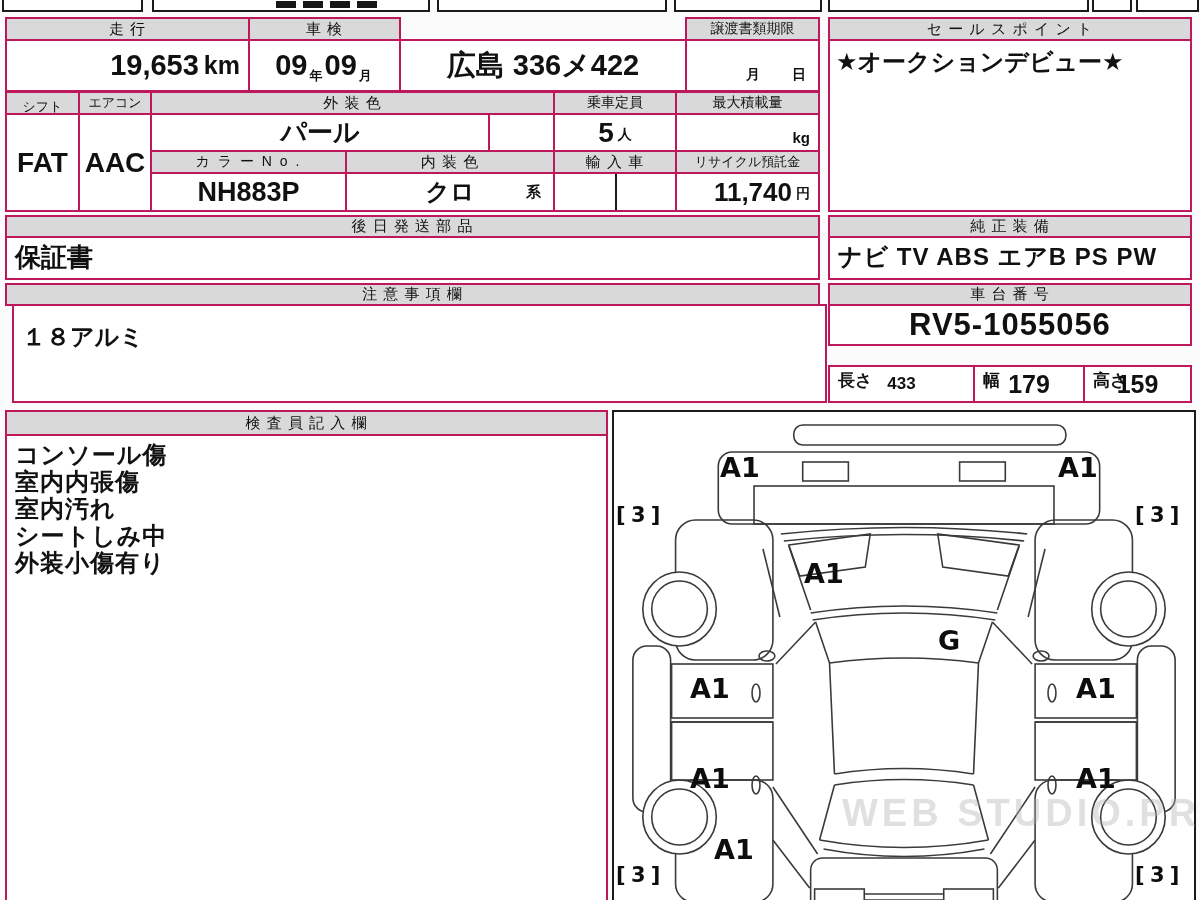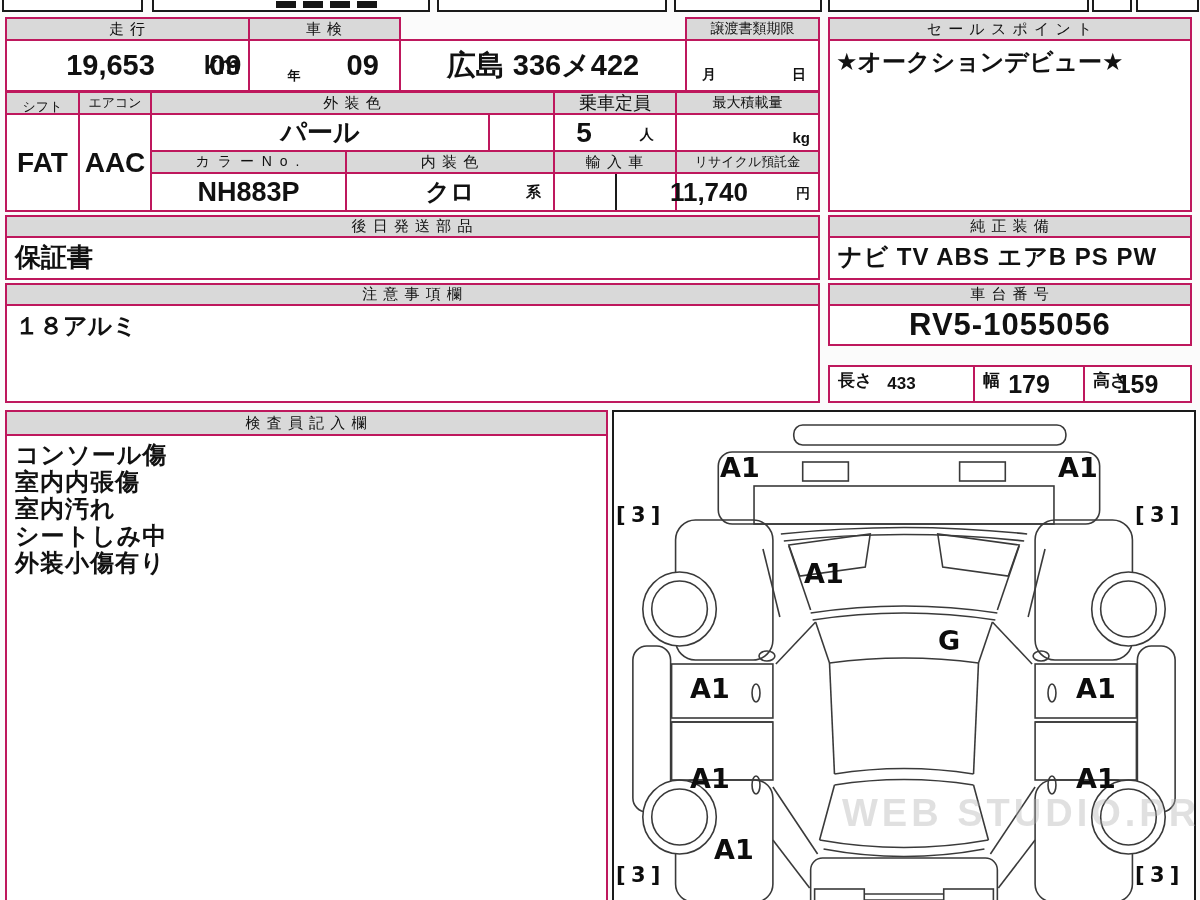--- a/index.html
+++ b/index.html
@@ -1,21 +1,21 @@
 <!DOCTYPE html>
 <html><head>
 <meta charset="utf-8">
 <style>
   html,body{margin:0;padding:0;background:#e9e9e9;}
   #sheet{position:relative;width:1200px;height:900px;background:#fbfbfb;overflow:hidden;
          font-family:"Liberation Sans","DejaVu Sans",sans-serif;color:#111;}
   .cell{position:absolute;box-sizing:border-box;border:2px solid #be185d;background:#fff;}
   .hdr{background:#d9d9d9;display:flex;align-items:center;justify-content:center;
        font-size:15px;letter-spacing:1px;color:#111;}
-  .val{display:flex;align-items:center;justify-content:center;font-weight:bold;gap:44px;}
+  .val{display:flex;align-items:center;justify-content:center;font-weight:bold;}
   .big{font-size:29px;font-weight:bold;}
   .unit{font-size:14px;font-weight:bold;margin-left:4px;}
   .leftpad{justify-content:flex-start;padding-left:8px;}
   .rightpad{justify-content:flex-end;padding-right:8px;}
   
   .topcell{position:absolute;box-sizing:border-box;border:2px solid #1a1a1a;background:#fff;height:30px;top:-18px;}
   .fragment{position:absolute;bottom:2px;left:122px;width:104px;height:7px;
             background:repeating-linear-gradient(90deg,#161616 0 20px,transparent 20px 27px);}
   
   .split::after{content:"";position:absolute;left:50%;top:0;bottom:0;border-left:2px solid #1a1a1a;}
@@ -85,21 +85,21 @@
 
   <div class="cell hdr" style="left:5px;top:91px;width:75px;height:32px;font-size:13px;letter-spacing:0">
       <span>シフト</span>
     </div>
   <div class="cell hdr" style="left:78px;top:91px;width:74px;height:24px;font-size:13px;letter-spacing:0">
       <span>エアコン</span>
     </div>
   <div class="cell hdr" style="left:150px;top:91px;width:405px;height:24px">
       <span>外 装 色</span>
     </div>
-  <div class="cell hdr" style="left:553px;top:91px;width:124px;height:24px;letter-spacing:0;font-size:18px">
+  <div class="cell hdr" style="left:553px;top:91px;width:124px;height:24px;letter-spacing:0;font-size:14px">
       <span>乗車定員</span>
     </div>
   <div class="cell hdr" style="left:675px;top:91px;width:145px;height:24px;letter-spacing:0;font-size:14px">
       <span>最大積載量</span>
     </div>
 
   <div class="cell val" style="left:5px;top:113px;width:75px;height:99px">
       <span style="font-size:28px">FAT</span>
     </div>
   <div class="cell val" style="left:78px;top:113px;width:74px;height:99px">
@@ -154,21 +154,21 @@
   <div class="cell hdr" style="left:828px;top:215px;width:364px;height:23px">
       <span>純 正 装 備</span>
     </div>
   <div class="cell leftpad" style="left:828px;top:236px;width:364px;height:44px;display:flex;align-items:flex-start;padding-top:3px">
     <span style="font-size:24px;font-weight:bold;letter-spacing:1px">ナビ TV ABS エアB PS PW</span>
   </div>
 
   <div class="cell hdr" style="left:5px;top:283px;width:815px;height:23px">
       <span>注 意 事 項 欄</span>
     </div>
-  <div class="cell leftpad" style="left:5px;top:304px;width:815px;height:99px;display:flex;align-items:flex-start;padding-top:4px">
+  <div class="cell leftpad" style="left:12px;top:304px;width:815px;height:99px;display:flex;align-items:flex-start;padding-top:15px">
     <span style="font-size:24px;font-weight:bold">１８アルミ</span>
   </div>
 
   <div class="cell hdr" style="left:828px;top:283px;width:364px;height:23px">
       <span>車 台 番 号</span>
     </div>
   <div class="cell val" style="left:828px;top:304px;width:364px;height:42px">
     <span style="font-size:31px;letter-spacing:1px">RV5-1055056</span>
   </div>
 

